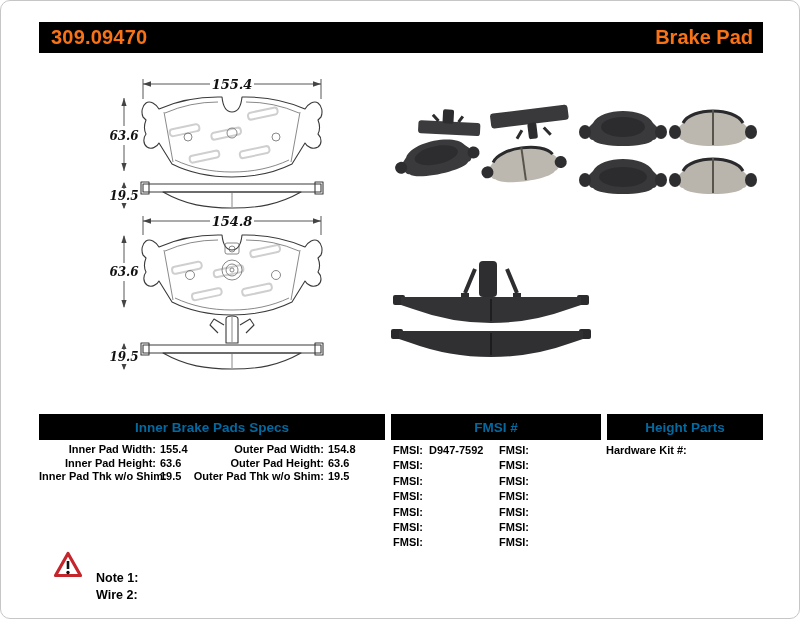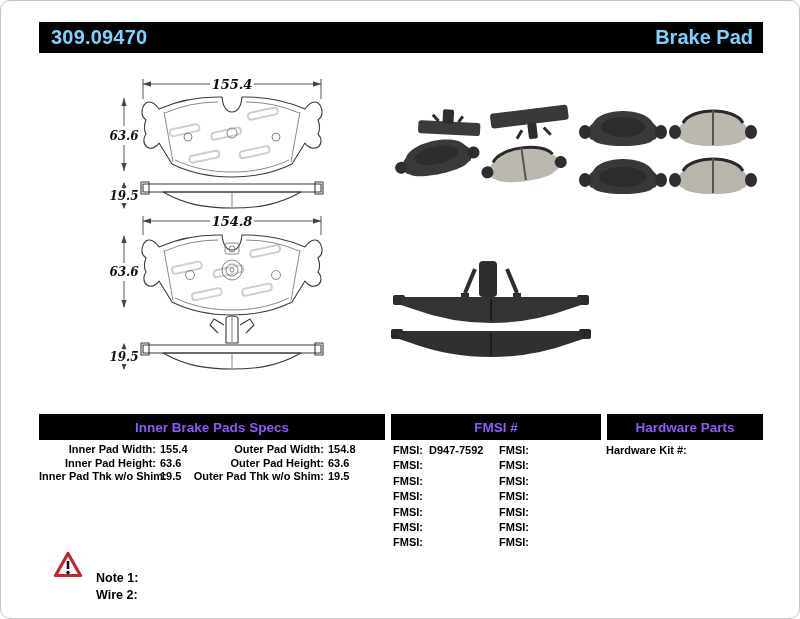--- a/index.html
+++ b/index.html
@@ -7,28 +7,28 @@
   body { font-family:"Liberation Sans", sans-serif; }
   #page {
     position:relative; width:800px; height:619px; background:#fff;
     border:1px solid #c6c6c6; border-radius:10px; overflow:hidden;
   }
   .abs { position:absolute; }
 
   
   .header-bar {
     left:38px; top:21px; width:724px; height:31px; background:#000;
-    color:#7dd3fc; display:flex; justify-content:space-between; align-items:center;
+    color:#f97316; display:flex; justify-content:space-between; align-items:center;
     padding:0 10px 0 12px;
   }
   .header-bar .part-no { font-size:20px; font-weight:bold; letter-spacing:0.2px; }
   .header-bar .prod-type { font-size:20px; font-weight:bold; }
 
   
-  .sec-bar { top:413px; height:26px; background:#000; color:#8b5cf6;
+  .sec-bar { top:413px; height:26px; background:#000; color:#0369a1;
     display:flex; align-items:center; }
   .sec-bar .half { flex:1; text-align:center; font-size:13.5px; font-weight:bold; }
   .sec-bar.single { justify-content:center; font-size:13.5px; font-weight:bold; }
 
   
   .spec-col { font-size:11px; font-weight:bold; color:#000; }
   .spec-row { display:flex; line-height:13.5px; white-space:nowrap; }
   .spec-row .lbl { text-align:right; }
   .spec-row .val { margin-left:4px; text-align:left; }
   .inner-col .lbl { width:117px; }
@@ -233,21 +233,21 @@
     </g>
   </svg>
 
   <div class="abs sec-bar" style="left:38px; width:346px;">
     <span class="half">Inner Brake Pads Specs</span>
   </div>
   <div class="abs sec-bar single" style="left:390px; width:210px;">
     <span>FMSI #</span>
   </div>
   <div class="abs sec-bar single" style="left:606px; width:156px;">
-    <span>Hardware Parts</span>
+    <span>Height Parts</span>
   </div>
 
   <div class="abs spec-col inner-col" style="left:38px; top:442px;">
     <div class="spec-row">
       <span class="lbl">Inner Pad Width:</span>
       <span class="val">155.4</span>
     </div>
     <div class="spec-row">
       <span class="lbl">Inner Pad Height:</span>
       <span class="val">63.6</span>

